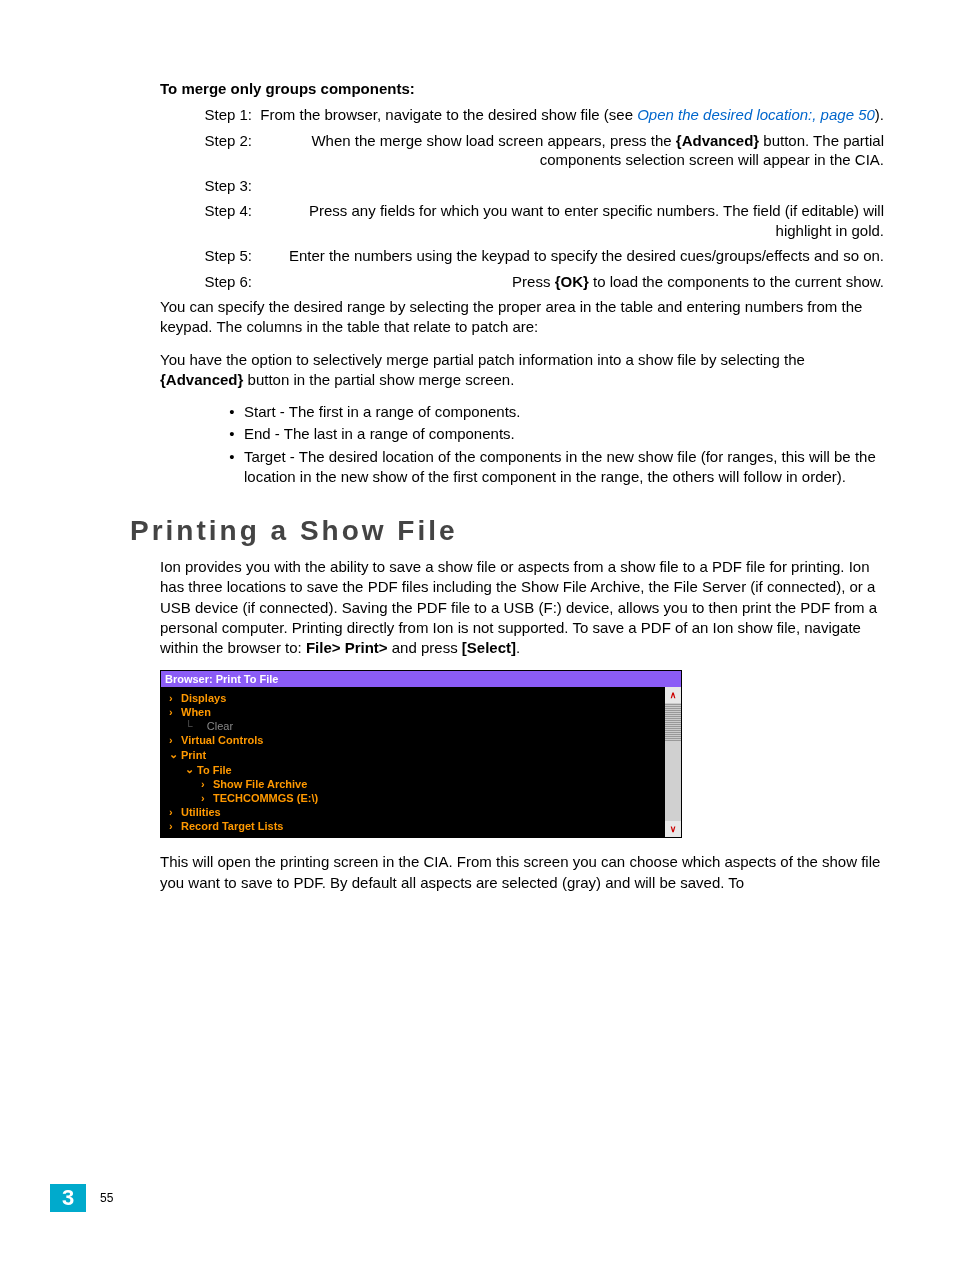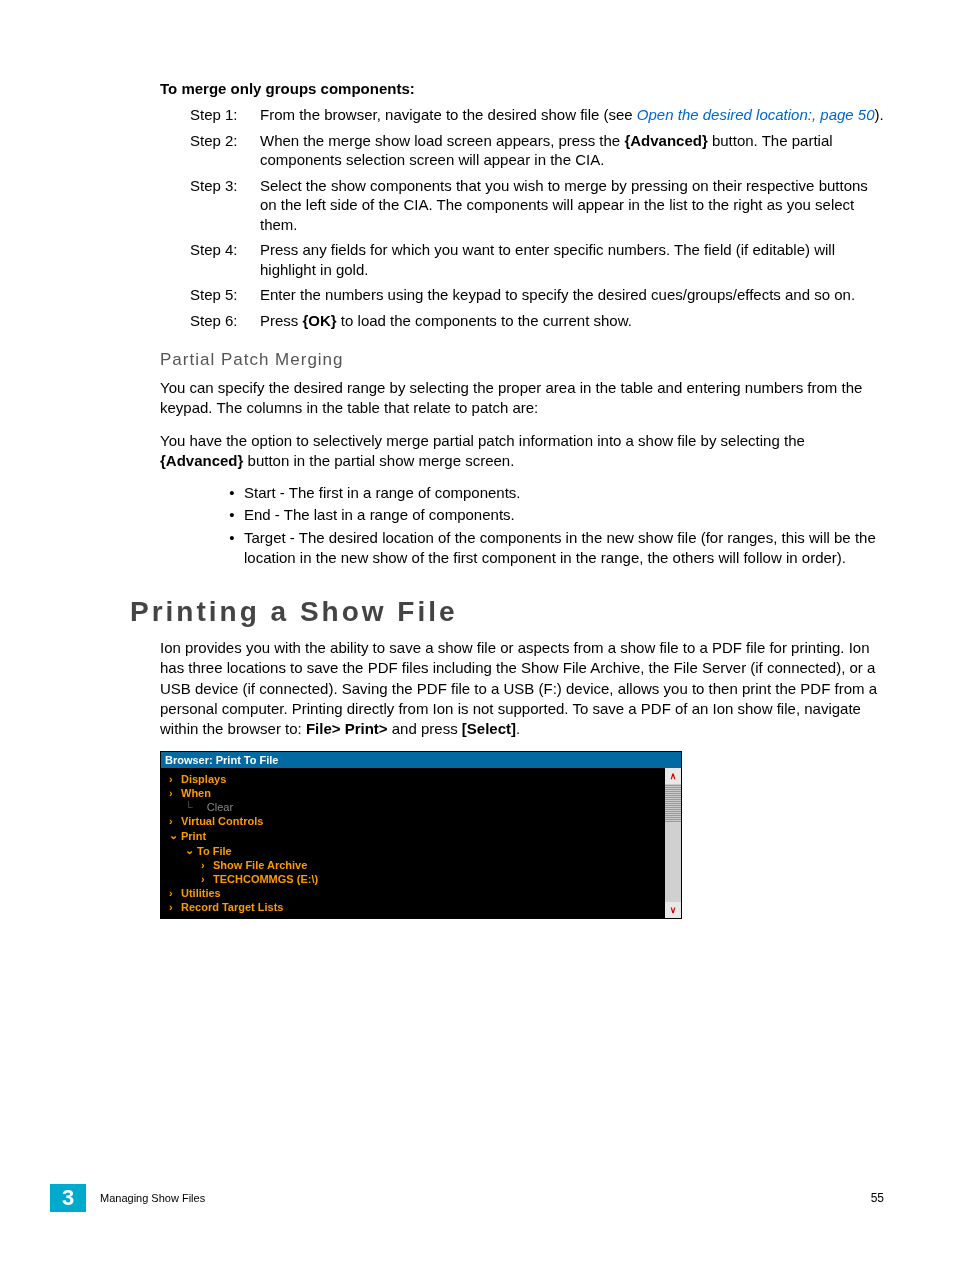--- a/index.html
+++ b/index.html
@@ -18,21 +18,22 @@
   }
   .content {
     padding-left: 90px;
   }
   .bold-heading {
     font-weight: bold;
     font-size: 15px;
     margin-bottom: 8px;
   }
   .steps {
-    margin-left: 30px;
+    margin-left: 22px;
+    text-align: right;
   }
   .step-row {
     display: flex;
     margin-bottom: 6px;
     font-size: 15px;
     line-height: 1.3;
   }
   .step-label {
     flex: 0 0 70px;
   }
@@ -83,21 +84,21 @@
   .browser-figure {
     width: 520px;
     border: 1px solid #000;
     background: #000;
     font-family: Arial, sans-serif;
     font-size: 11px;
     position: relative;
     margin-bottom: 14px;
   }
   .browser-title {
-    background: #0369a1;
+    background: #8b5cf6;
     color: #fff;
     font-weight: bold;
     padding: 2px 4px;
     font-size: 11px;
   }
   .browser-body {
     display: flex;
   }
   .browser-tree {
     flex: 1;
@@ -197,39 +198,37 @@
         </div>
       </div>
       <div class="step-row">
         <div class="step-label">Step 2:</div>
         <div class="step-text">
           <span>When the merge show load screen appears, press the </span><b>{Advanced}</b><span> button. The partial components selection screen will appear in the CIA.</span>
         </div>
       </div>
       <div class="step-row">
         <div class="step-label">Step 3:</div>
-        <div class="step-text">Select the show components that you wish to merge by pressing on their respective buttons on the left side of the CIA. The components will appear in the list to the right as you select them.</div>
       </div>
       <div class="step-row">
         <div class="step-label">Step 4:</div>
         <div class="step-text">Press any fields for which you want to enter specific numbers. The field (if editable) will highlight in gold.</div>
       </div>
       <div class="step-row">
         <div class="step-label">Step 5:</div>
         <div class="step-text">Enter the numbers using the keypad to specify the desired cues/groups/effects and so on.</div>
       </div>
       <div class="step-row">
         <div class="step-label">Step 6:</div>
         <div class="step-text">
           <span>Press </span><b>{OK}</b><span> to load the components to the current show.</span>
         </div>
       </div>
     </div>
 
-    <div class="sub-heading">Partial Patch Merging</div>
 
     <div class="para">You can specify the desired range by selecting the proper area in the table and entering numbers from the keypad. The columns in the table that relate to patch are:</div>
 
     <div class="para">
       <span>You have the option to selectively merge partial patch information into a show file by selecting the </span><b>{Advanced}</b><span> button in the partial show merge screen.</span>
     </div>
 
     <div class="bullets">
       <div class="bullet-row">
         <div class="bullet-dot">•</div>
@@ -298,21 +297,21 @@
             </div>
           </div>
         <div class="scrollbar">
           <div class="scroll-btn">∧</div>
           <div class="scroll-thumb"></div>
           <div class="scroll-btn">∨</div>
         </div>
       </div>
     </div>
 
+    <div class="para">This will open the printing screen in the CIA. From this screen you can choose which aspects of the show file you want to save to PDF. By default all aspects are selected (gray) and will be saved. To</div>
 
   </div>
 
   <div class="footer">
     <div class="footer-tab">3</div>
-    <div class="footer-text">Managing Show Files</div>
     <div class="footer-page">55</div>
   </div>
 </div>
 
 </body></html>

